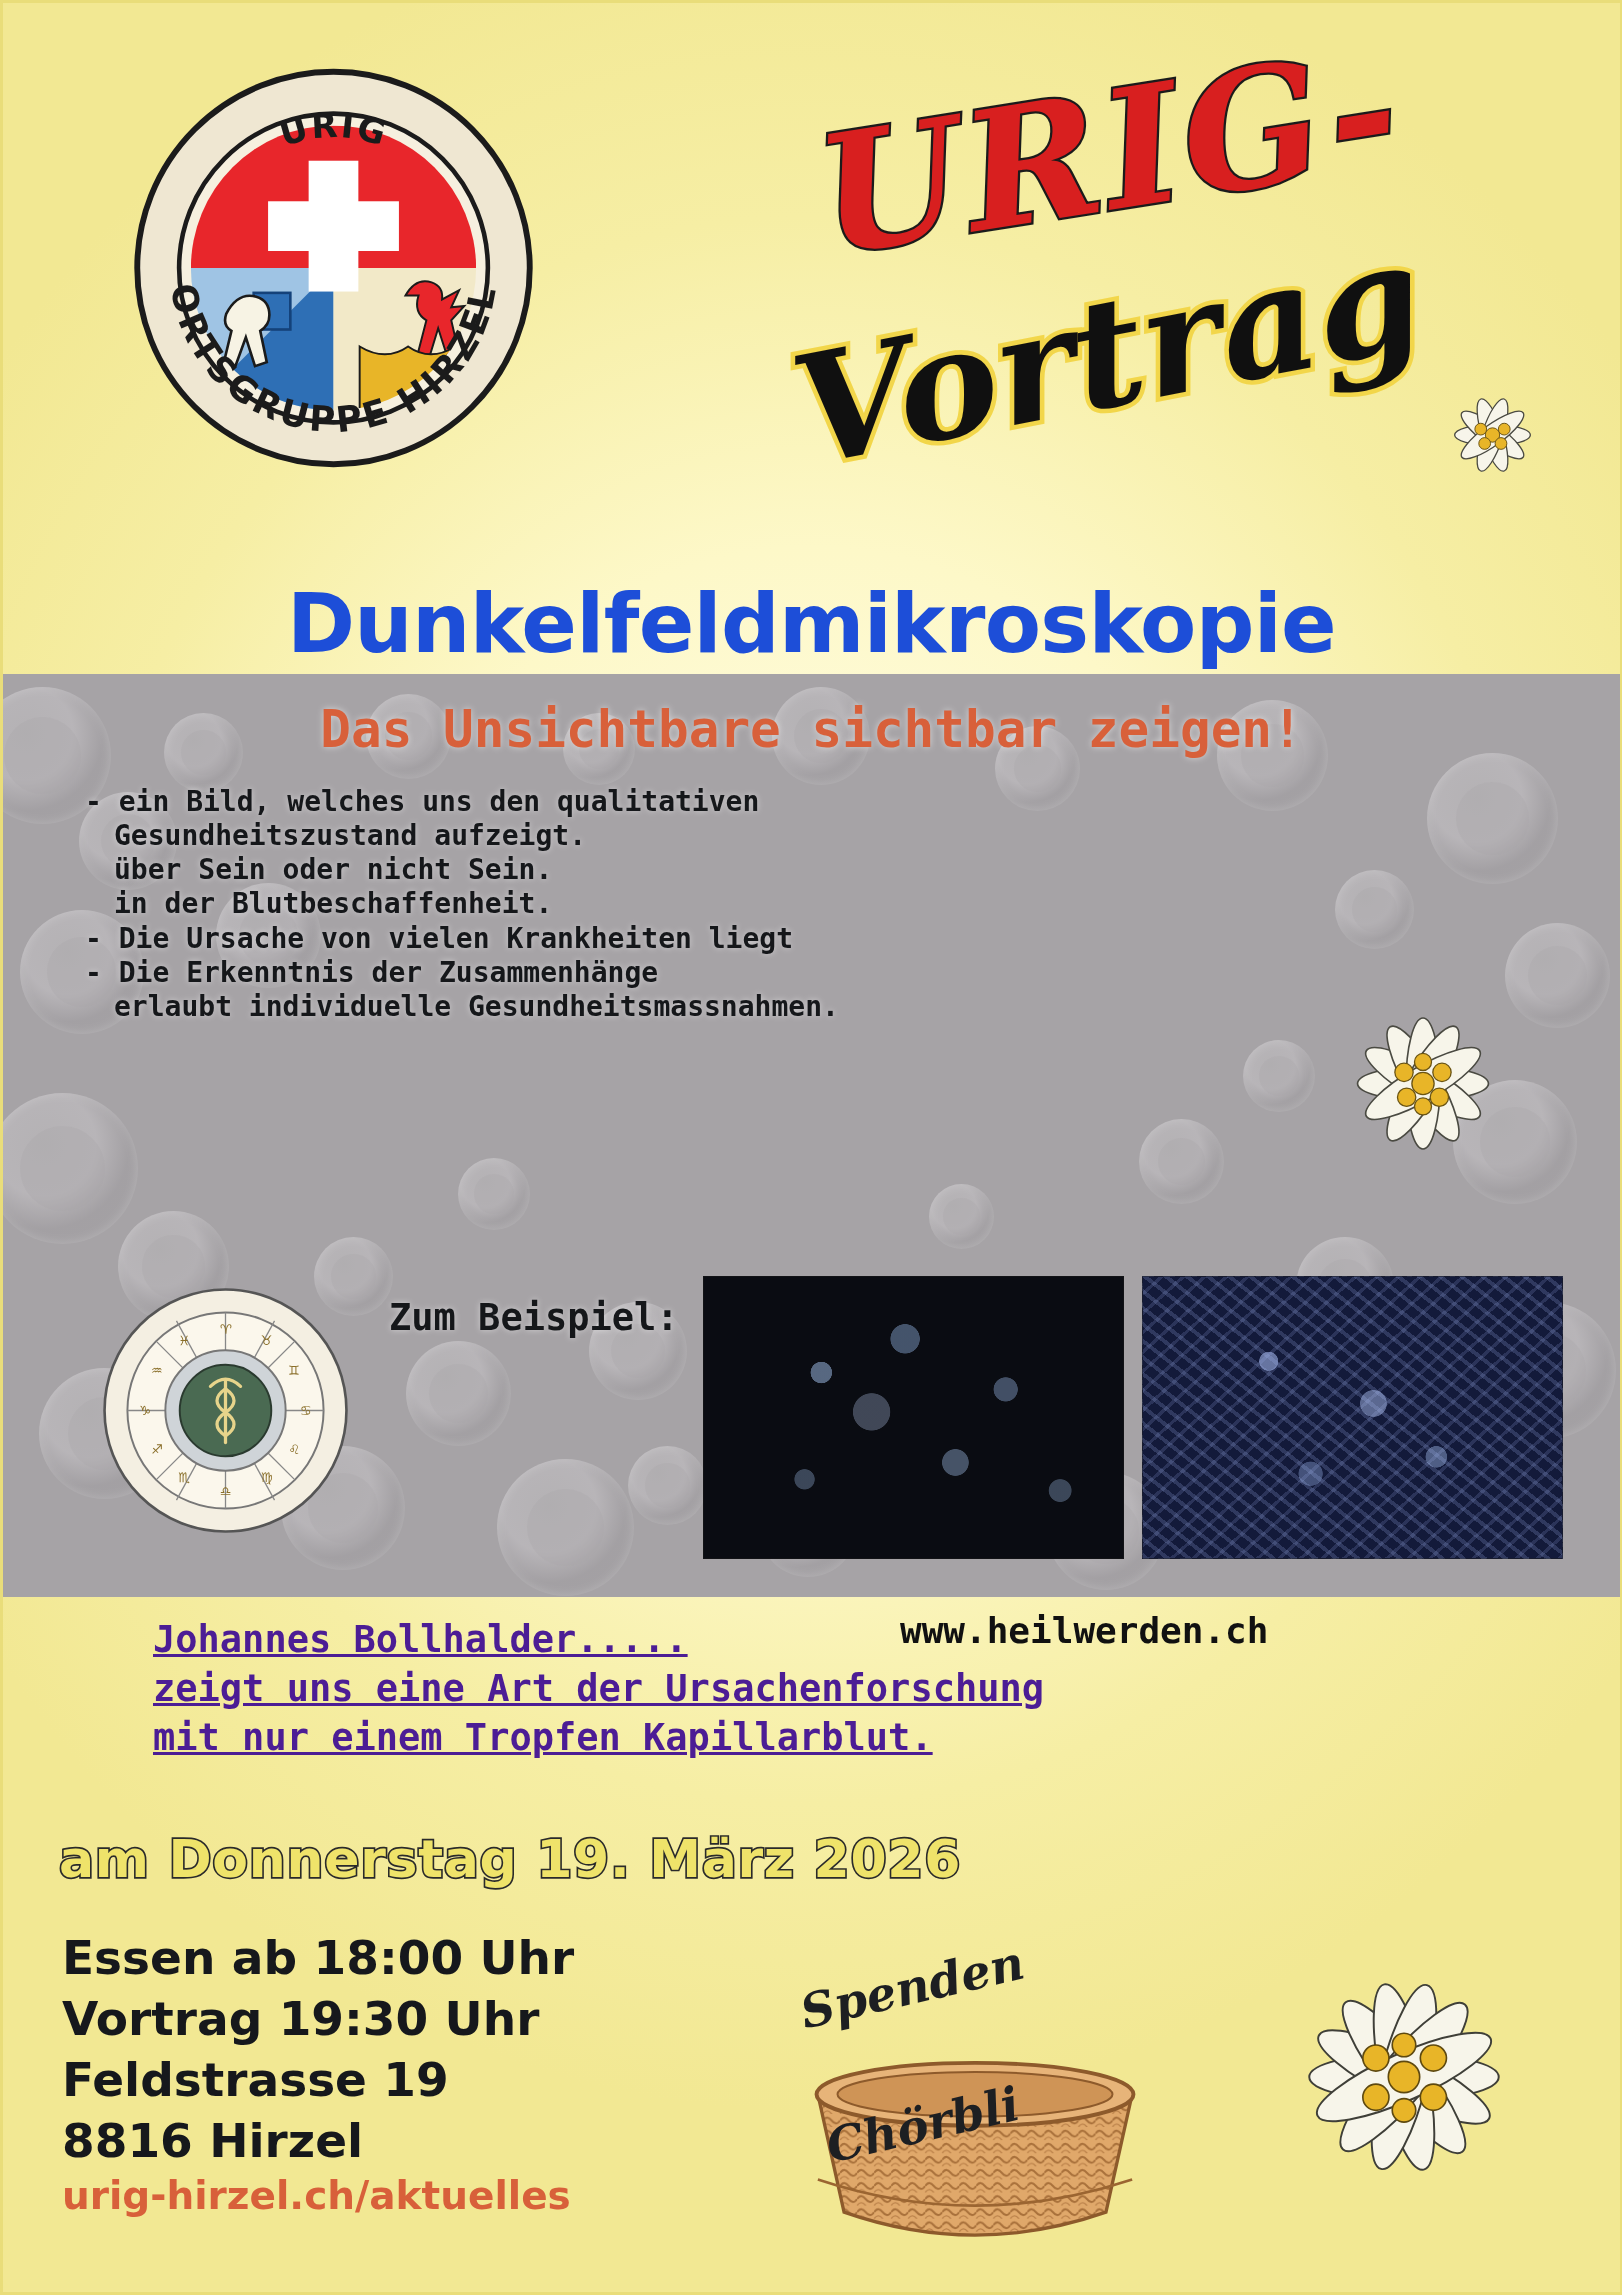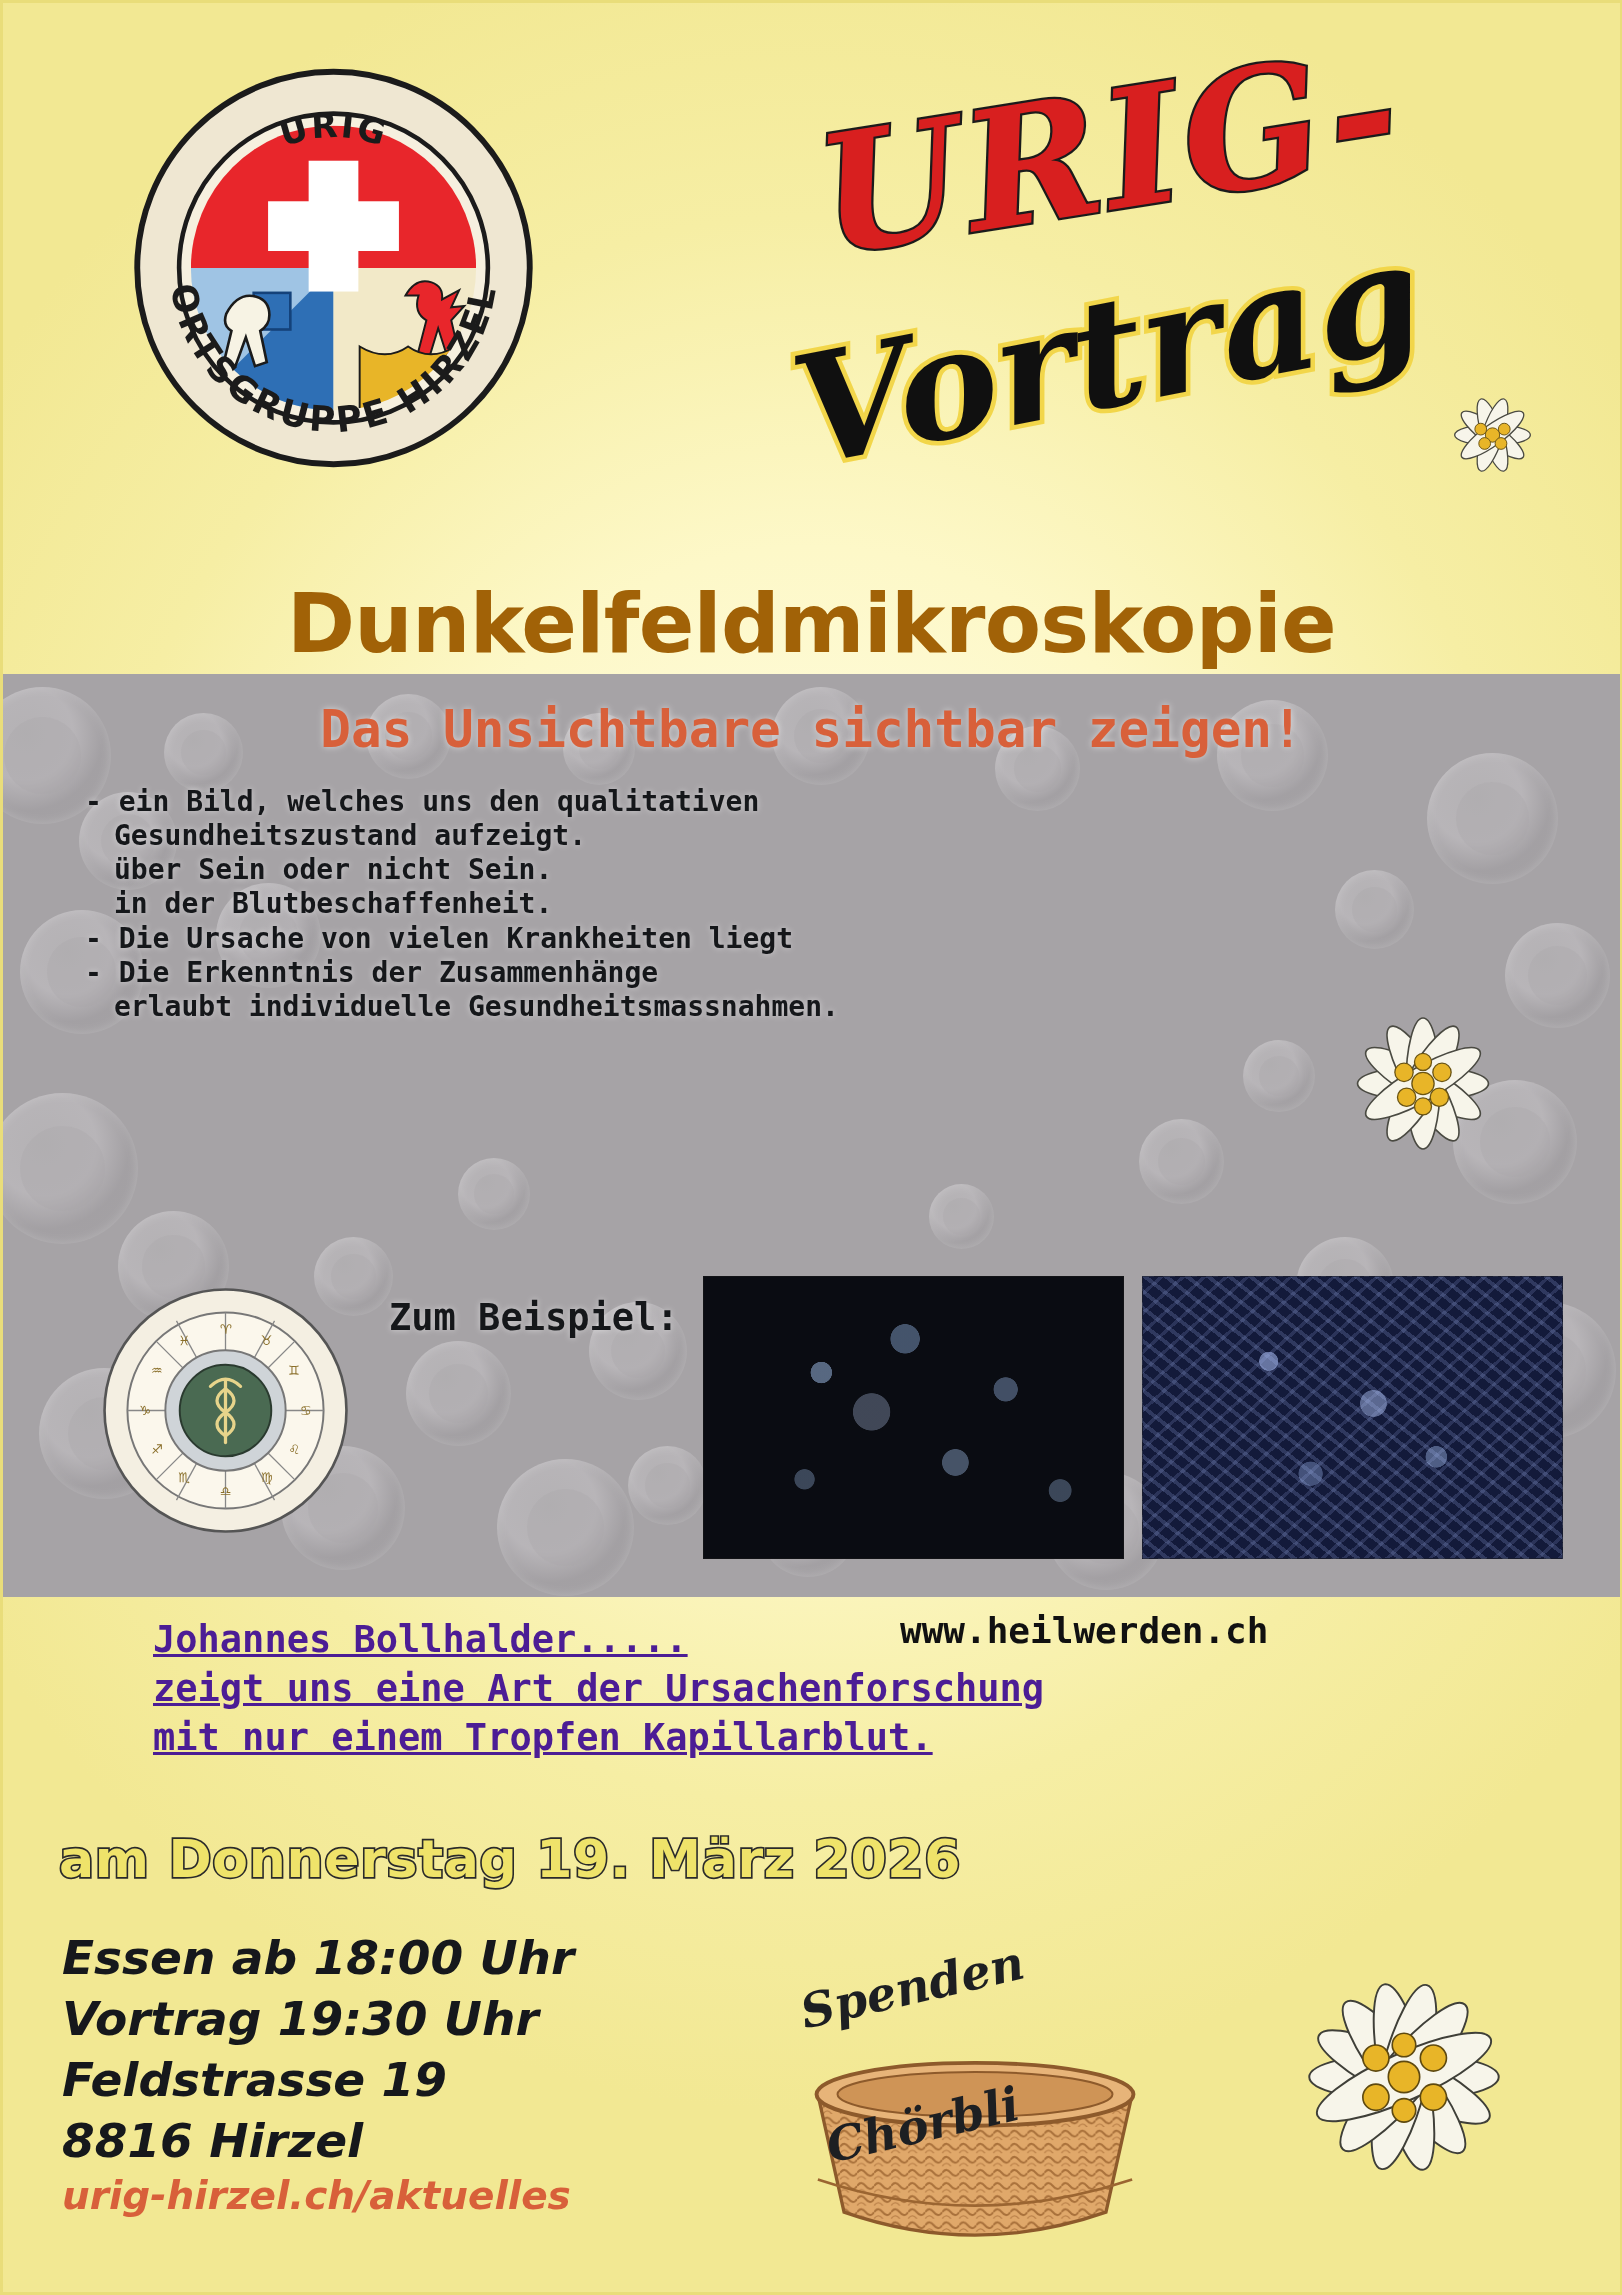--- a/index.html
+++ b/index.html
@@ -53,21 +53,21 @@
   .main-heading {
     position: absolute;
     left: 0;
     top: 576px;
     width: 1623px;
     text-align: center;
     font-family: "DejaVu Sans", sans-serif;
     font-weight: bold;
     font-size: 82px;
     letter-spacing: -0.7px;
-    color: #a16207;
+    color: #1d4ed8;
   }
 
   
   .grey-band {
     position: absolute;
     left: 0;
     top: 674px;
     width: 1623px;
     height: 923px;
     overflow: hidden;
@@ -220,21 +220,20 @@
 
   .details {
     position: absolute;
     left: 62px;
     top: 1927px;
     font-family: "DejaVu Sans", sans-serif;
     font-weight: bold;
     font-size: 47px;
     line-height: 1.30;
     color: #16181c;
-    font-style: italic;
   }
   .details .url {
     color: #d8603a;
     font-size: 39px;
   }
 
   
   .basket {
     position: absolute;
     left: 772px;

